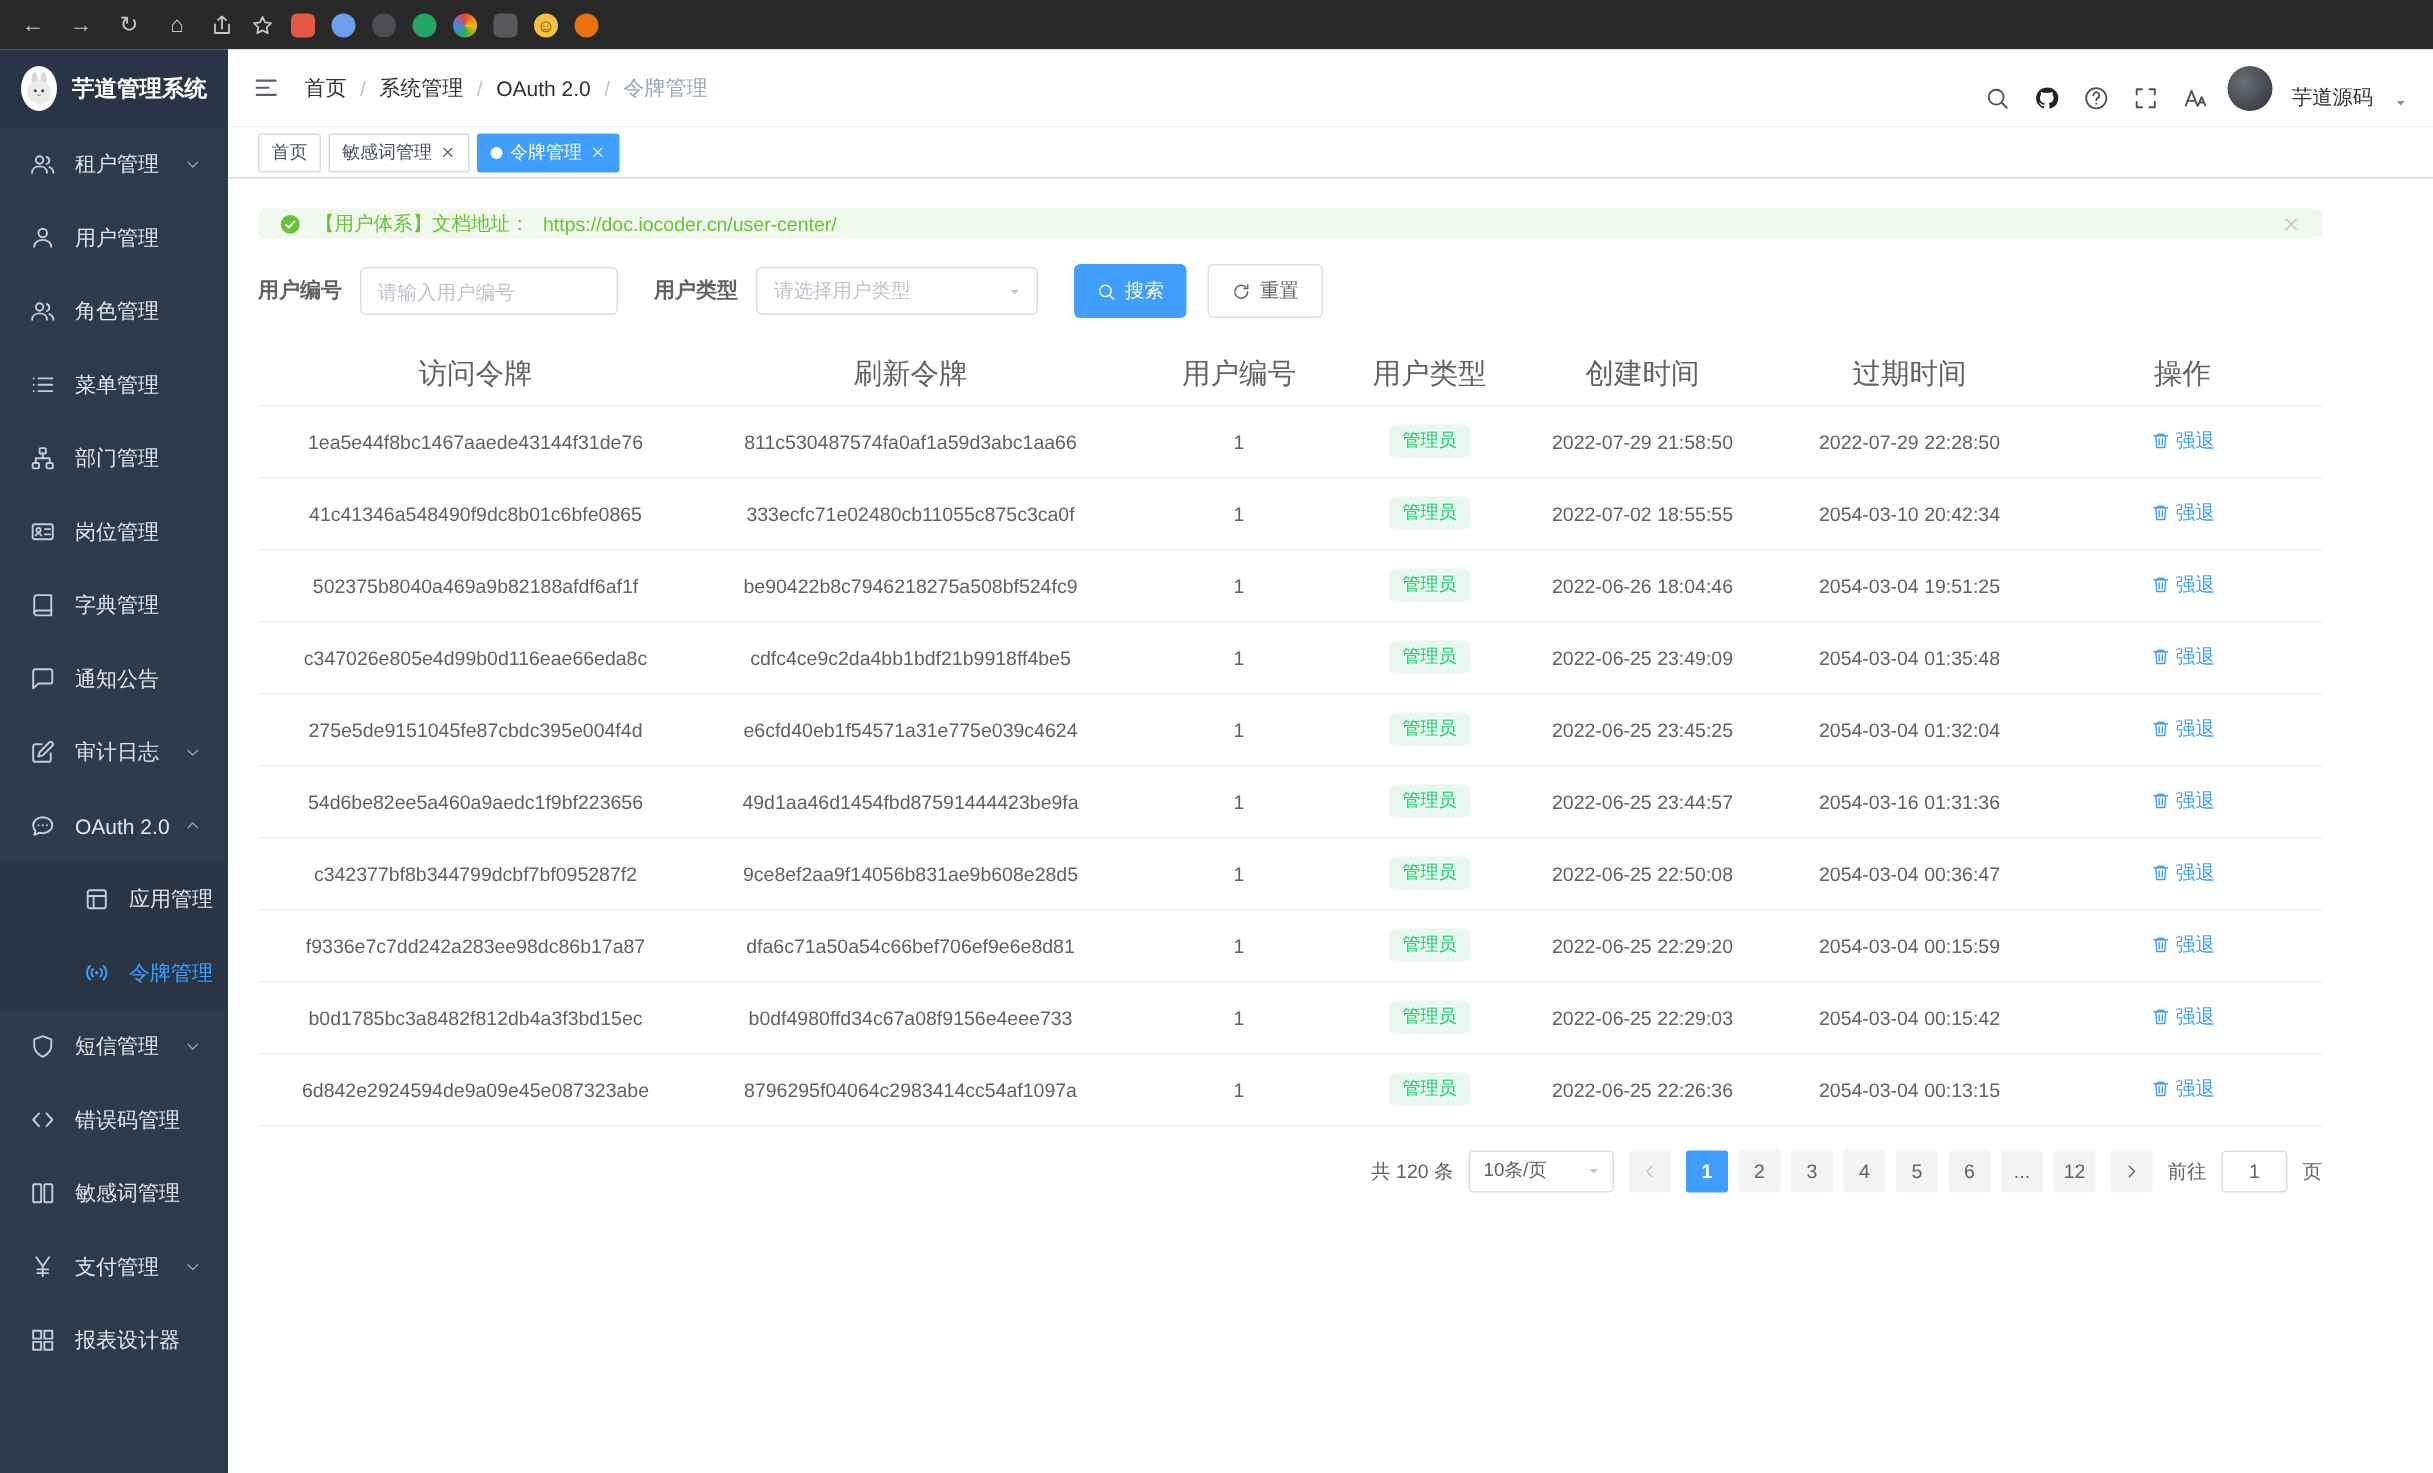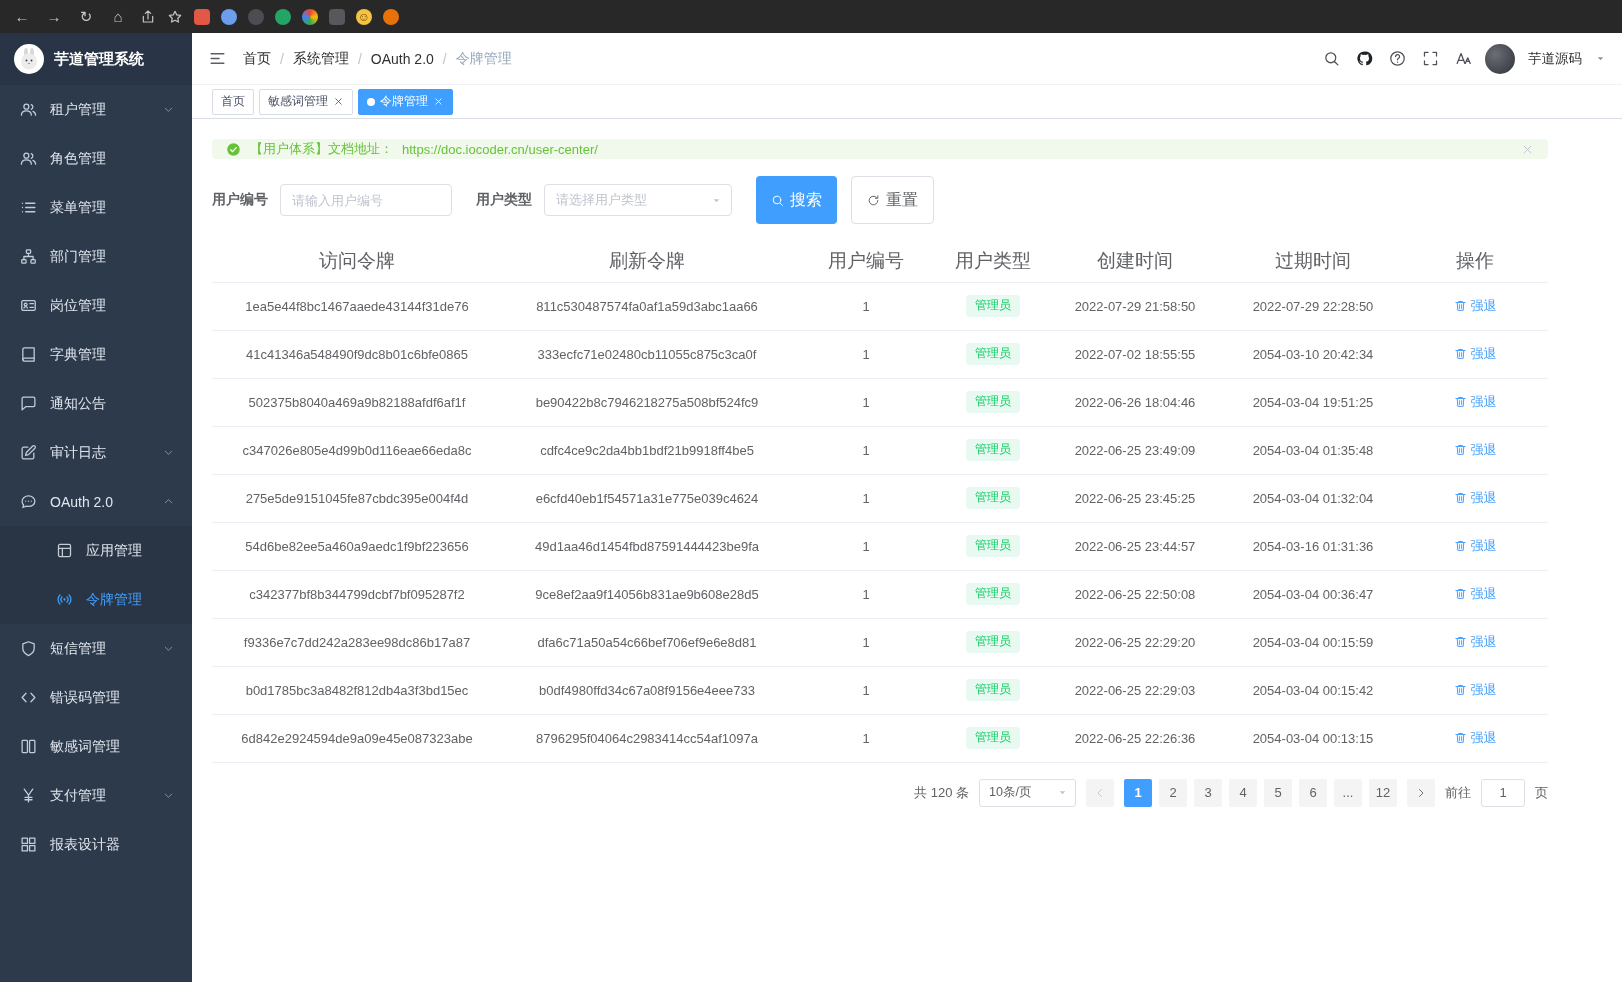--- a/index.html
+++ b/index.html
@@ -24,42 +24,42 @@
   .ci-ext-blue{background:#6c9eeb}
   .ci-ext-dark{background:#4b4d52}
   .ci-ext-green{background:#23a566}
   .ci-ext-multi{background:conic-gradient(#ea4335,#fbbc05,#34a853,#4285f4,#ea4335)}
   .ci-ext-square{background:#56585c;border-radius:4px}
   .ci-menu{background:#e8710a}
   .profile{background:#f5c242;color:#6b4e00;font-size:12px;line-height:16px;text-align:center;border-radius:50%}
 
   
   .app{display:flex;height:949px}
-  .sidebar{width:192px;background:#2d3a4b;flex-shrink:0;overflow:hidden}
+  .sidebar{width:152px;background:#2d3a4b;flex-shrink:0;overflow:hidden}
   .logo{height:52px;display:flex;align-items:center;gap:10px;padding:0 14px;background:#293546;cursor:pointer}
   .logo-avatar{width:30px;height:30px;border-radius:50%;background:#fff;display:flex;align-items:center;justify-content:center;overflow:hidden}
   .logo-avatar svg{width:24px;height:24px}
   .logo-title{color:#fff;font-weight:bold;font-size:15px;white-space:nowrap}
   .menu-item{height:49px;display:flex;align-items:center;padding:0 18px 0 20px;font-size:14px;color:#e0e6ee;cursor:pointer;white-space:nowrap}
   .mi-ic{width:17px;height:17px;color:#c4ccd8;margin-right:13px}
   .mi-label{flex:0 0 auto}
   .chev{width:11px;height:11px;margin-left:auto;color:#97a3b3}
   .submenu-item{padding-left:56px;background:rgba(0,0,0,.07)}
   .menu-item.active,.menu-item.active .mi-ic{color:var(--primary)}
 
   .main{flex:1;display:flex;flex-direction:column;position:relative;background:#fff;min-width:0}
 
   
   .navbar{height:52px;display:flex;align-items:center;padding:0 16px;border-bottom:1px solid #f2f2f2;background:#fff}
   .hamburger{width:19px;height:19px;color:#5a5e66;cursor:pointer}
   .breadcrumb{font-size:14px;display:flex;align-items:center;gap:9px;margin-left:16px}
   .bc-item{color:#303133;font-weight:500}
   .bc-item.last{color:#97a8be;font-weight:400}
   .bc-sep{color:#c0c4cc}
-  .nav-right{margin-left:auto;display:flex;align-items:center;gap:13px}
+  .nav-right{margin-left:auto;display:flex;align-items:flex-end;gap:13px}
   .header-icons{display:flex;gap:16px;align-items:center}
   .hic{width:17px;height:17px;color:#4f5358;cursor:pointer}
   .hic-github{color:#1f2328}
   .avatar{width:30px;height:30px;border-radius:50%;background:radial-gradient(circle at 35% 35%,#6b6e75,#2e3138);cursor:pointer}
   .user-name{font-size:13.5px;color:#303133;cursor:pointer}
   .caret-sm{width:11px;height:11px;color:#909399}
 
   
   .tags-view{height:34px;display:flex;align-items:center;padding:0 0 0 20px;border-bottom:1px solid #d8dce5;background:#fff;gap:5px}
   .tag{height:26px;padding:0 8px;border:1px solid #d8dce5;border-radius:2px;font-size:12px;color:#495060;display:inline-flex;align-items:center;gap:5px;background:#fff;cursor:pointer;white-space:nowrap}
@@ -79,21 +79,21 @@
   .alert-close{margin-left:auto;width:13px;height:13px;color:#c0c4cc;cursor:pointer}
 
   .filter{display:flex;align-items:center;gap:10px;margin:17px 0 16px}
   .f-label{font-size:14px;color:#606266;font-weight:700;margin-right:2px}
   .f-label+.f-label,.g2{margin-left:14px}
   .f-input{width:172px;height:32px;border:1px solid #dcdfe6;border-radius:4px;padding:0 11px;font-size:13px;color:#606266;outline:none;background:#fff;font-family:inherit}
   .f-input::placeholder{color:#bfc4cc}
   .f-select{width:188px;height:32px;border:1px solid #dcdfe6;border-radius:4px;display:flex;align-items:center;padding:0 9px 0 11px;background:#fff;cursor:pointer}
   .f-placeholder{font-size:13px;color:#bfc4cc;flex:1}
   .sel-caret{color:#c0c4cc}
-  .btn{height:48px;border:none;border-radius:4px;display:inline-flex;align-items:center;gap:6px;font-size:16px;padding:0 15px;cursor:pointer;font-family:inherit}
+  .btn{height:36px;border:none;border-radius:4px;display:inline-flex;align-items:center;gap:6px;font-size:13px;padding:0 15px;cursor:pointer;font-family:inherit}
   .btn-ic{width:13px;height:13px}
   .btn-primary{background:var(--primary);color:#fff;margin-left:14px}
   .btn-plain{background:#fff;border:1px solid #dcdfe6;color:#606266;margin-left:4px}
 
   .tbl{width:100%;border-collapse:collapse;table-layout:fixed;margin-top:2px}
   .tbl th{height:42px;font-size:19px;color:#606266;font-weight:400;border-bottom:1px solid #ebeef5;text-align:center}
   .tbl td{height:48px;font-size:13px;color:#606266;border-bottom:1px solid #ebeef5;text-align:center;overflow:hidden;text-overflow:ellipsis;white-space:nowrap}
   .badge{display:inline-block;padding:3px 9px;border-radius:4px;background:var(--badge-bg);color:var(--badge-text);font-size:12px;line-height:1.3}
   .action-link{color:var(--primary);display:inline-flex;align-items:center;gap:4px;cursor:pointer;font-size:13px}
   .trash-ic{width:13px;height:13px}
@@ -295,20 +295,26 @@
           <svg class="ic mi-ic">
             <use href="#sym-users"></use>
           </svg>
           <span class="mi-label">租户管理</span>
           <svg class="ic chev">
             <use href="#sym-chevron-down"></use>
           </svg>
         </div>
         <div class="menu-item">
           <svg class="ic mi-ic">
+            <use href="#sym-user"></use>
+          </svg>
+          <span class="mi-label">用户管理</span>
+        </div>
+        <div class="menu-item">
+          <svg class="ic mi-ic">
             <use href="#sym-users"></use>
           </svg>
           <span class="mi-label">角色管理</span>
         </div>
         <div class="menu-item">
           <svg class="ic mi-ic">
             <use href="#sym-list"></use>
           </svg>
           <span class="mi-label">菜单管理</span>
         </div>

